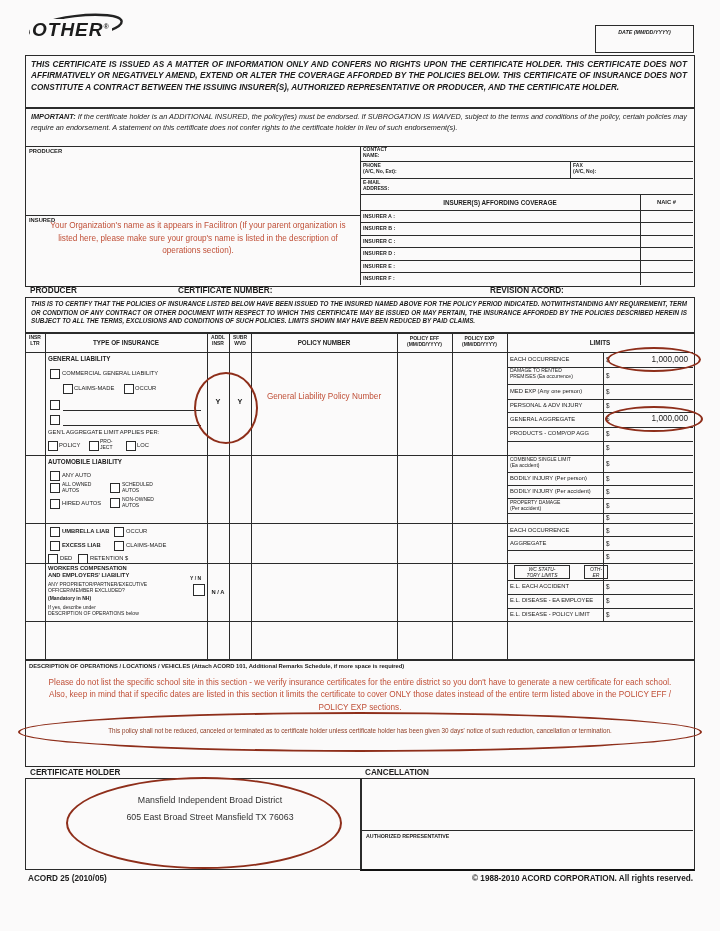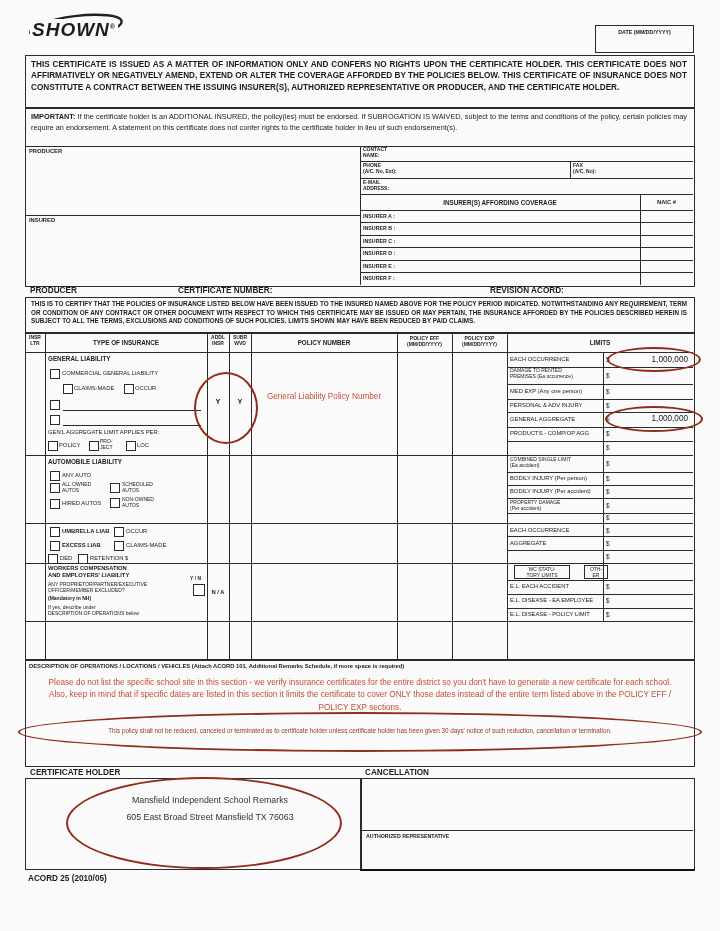--- a/index.html
+++ b/index.html
@@ -1,20 +1,20 @@
 <!DOCTYPE html>
 <html style="--red: #c05038; --oval: #8e2e1a;"><head>
 <meta charset="utf-8">
 <style>
   :root{ --red:#c05038; --oval:#8e2e1a; --ink:#2b2b2b; }
   html,body{margin:0;padding:0;background:#e9e9e9;}
   .page{position:relative;width:720px;height:931px;background:#fbfafa;
         font-family:"Liberation Sans",sans-serif;color:#1c1c1c;overflow:hidden;}
   .a{position:absolute;}
-  .bd{border:1px solid var(--ink);}
+  .bd{border:1px solid var(--ink);font-style:italic;}
   .vl{position:absolute;width:0;border-left:1px solid var(--ink);}
   .hl{position:absolute;height:0;border-top:1px solid var(--ink);}
   .cb{position:absolute;width:8px;height:8px;border:1px solid var(--ink);background:#fff;}
   .t{position:absolute;white-space:pre-line;line-height:1.15;}
   .f4{font-size:5px;}
   .f5{font-size:5.3px;}
   .f55{font-size:5.8px;}
   .f6{font-size:6.3px;}
   .f7{font-size:7.3px;}
   .f8{font-size:8.2px;}
@@ -32,38 +32,39 @@
 </style>
 </head>
 <body>
 
 <div class="page">
 
   <div class="a" style="left:26px;top:10px;width:104px;height:40px;">
     <svg width="104" height="40" viewBox="0 0 104 40">
       <ellipse cx="50" cy="17" rx="46" ry="11" fill="none" stroke="#222" stroke-width="2.4" transform="rotate(-7 50 17)"></ellipse>
     </svg>
-    <span class="a logo-txt" style="left:4px;top:9px;"><span>SHOWN</span><sup>®</sup></span>
+    <span class="a logo-txt" style="left:4px;top:9px;"><span>OTHER</span><sup>®</sup></span>
   </div>
   <div class="a bd" style="left:595px;top:25px;width:97px;height:26px;">
     <div class="t f5 b ctr" style="left:0;top:3px;width:97px;">DATE (MM/DD/YYYY)</div>
   </div>
 
   <div class="a bd" style="left:25px;top:55px;width:668px;height:51px;">
     <div class="t f8 b j" style="left:5px;top:3px;width:656px;line-height:1.4;">THIS CERTIFICATE IS ISSUED AS A MATTER OF INFORMATION ONLY AND CONFERS NO RIGHTS UPON THE CERTIFICATE HOLDER. THIS CERTIFICATE DOES NOT AFFIRMATIVELY OR NEGATIVELY AMEND, EXTEND OR ALTER THE COVERAGE AFFORDED BY THE POLICIES BELOW.  THIS CERTIFICATE OF INSURANCE DOES NOT CONSTITUTE A CONTRACT BETWEEN THE ISSUING INSURER(S), AUTHORIZED REPRESENTATIVE OR PRODUCER, AND THE CERTIFICATE HOLDER.</div>
   </div>
   <div class="a bd" style="left:25px;top:108px;width:668px;height:37px;">
     <div class="t f7 j" style="left:5px;top:3px;width:656px;line-height:1.45;"><span class="b">IMPORTANT:</span><span>  If the certificate holder is an ADDITIONAL INSURED, the policy(ies) must be endorsed.  If SUBROGATION IS WAIVED, subject to the terms and conditions of the policy, certain policies may require an endorsement.  A statement on this certificate does not confer rights to the certificate holder in lieu of such endorsement(s).</span></div>
   </div>
 
   <div class="a bd" style="left:25px;top:146px;width:668px;height:139px;"></div>
   <div class="vl" style="left:360px;top:146px;height:139px;"></div>
   <div class="t f55 b" style="left:29px;top:148px;">PRODUCER</div>
   <div class="hl" style="left:25px;top:215px;width:335px;"></div>
   <div class="t f55 b" style="left:29px;top:217px;">INSURED</div>
+  <div class="t f8 red ctr" style="left:42px;top:220px;width:312px;line-height:1.55;">Your Organization's name as it appears in Facilitron (If your parent organization is listed here, please make sure your group's name is listed in the description of operations section).</div>
 
   <div class="hl" style="left:360px;top:161px;width:333px;"></div>
   <div class="hl" style="left:360px;top:178px;width:333px;"></div>
   <div class="hl" style="left:360px;top:194px;width:333px;"></div>
   <div class="hl" style="left:360px;top:210px;width:333px;"></div>
   <div class="vl" style="left:570px;top:161px;height:17px;"></div>
   <div class="vl" style="left:640px;top:194px;height:91px;"></div>
 
   <div class="t f4 b" style="left:363px;top:147px;">CONTACT
 NAME:</div>
@@ -255,25 +256,26 @@
   <div class="a bd" style="left:25px;top:659px;width:668px;height:106px;"></div>
   <div class="t f55 b" style="left:29px;top:663px;width:640px;">DESCRIPTION OF OPERATIONS / LOCATIONS / VEHICLES  (Attach ACORD 101, Additional Remarks Schedule, if more space is required)</div>
   <div class="t f8 red ctr" style="left:45px;top:677px;width:630px;line-height:1.5;">Please do not list the specific school site in this section - we verify insurance certificates for the entire district so you don't have to generate a new certificate for each school. Also, keep in mind that if specific dates are listed in this section it limits the certificate to cover ONLY those dates instead of the entire term listed above in the POLICY EFF / POLICY EXP sections.</div>
   <div class="oval" style="left:18px;top:712px;width:680px;height:36px;"></div>
   <div class="t f6 ctr" style="left:35px;top:727px;width:650px;color:#8e3a22;">This policy shall not be reduced, canceled or terminated as to certificate holder unless certificate holder has been given 30 days' notice of such reduction, cancellation or termination.</div>
 
   <div class="t f8 b" style="left:30px;top:768px;">CERTIFICATE HOLDER</div>
   <div class="t f8 b" style="left:365px;top:768px;">CANCELLATION</div>
   <div class="a bd" style="left:25px;top:778px;width:335px;height:90px;"></div>
   <div class="a" style="left:360px;top:778px;width:333px;height:90px;border:1px solid var(--ink);border-bottom:2px solid #111;"></div>
-  <div class="t f9 ctr" style="left:90px;top:795px;width:240px;color:#333;">Mansfield Independent School Remarks</div>
+  <div class="t f9 ctr" style="left:90px;top:795px;width:240px;color:#333;">Mansfield Independent Broad District</div>
   <div class="t f9 ctr" style="left:90px;top:812px;width:240px;color:#333;">605 East Broad Street Mansfield TX 76063</div>
   <div class="oval" style="left:66px;top:777px;width:272px;height:88px;"></div>
   <div class="hl" style="left:361px;top:830px;width:332px;"></div>
   <div class="t f5 b" style="left:366px;top:833px;">AUTHORIZED REPRESENTATIVE</div>
 
   <div class="oval" style="left:607px;top:347px;width:90px;height:21px;"></div>
   <div class="oval" style="left:605px;top:406px;width:94px;height:22px;"></div>
   <div class="oval" style="left:194px;top:372px;width:60px;height:68px;"></div>
 
   <div class="t f8 b" style="left:28px;top:874px;">ACORD 25 (2010/05)</div>
+  <div class="t f8 b rt" style="left:360px;top:874px;width:333px;">© 1988-2010 ACORD CORPORATION.  All rights reserved.</div>
 
 </div>
 
 </body></html>

